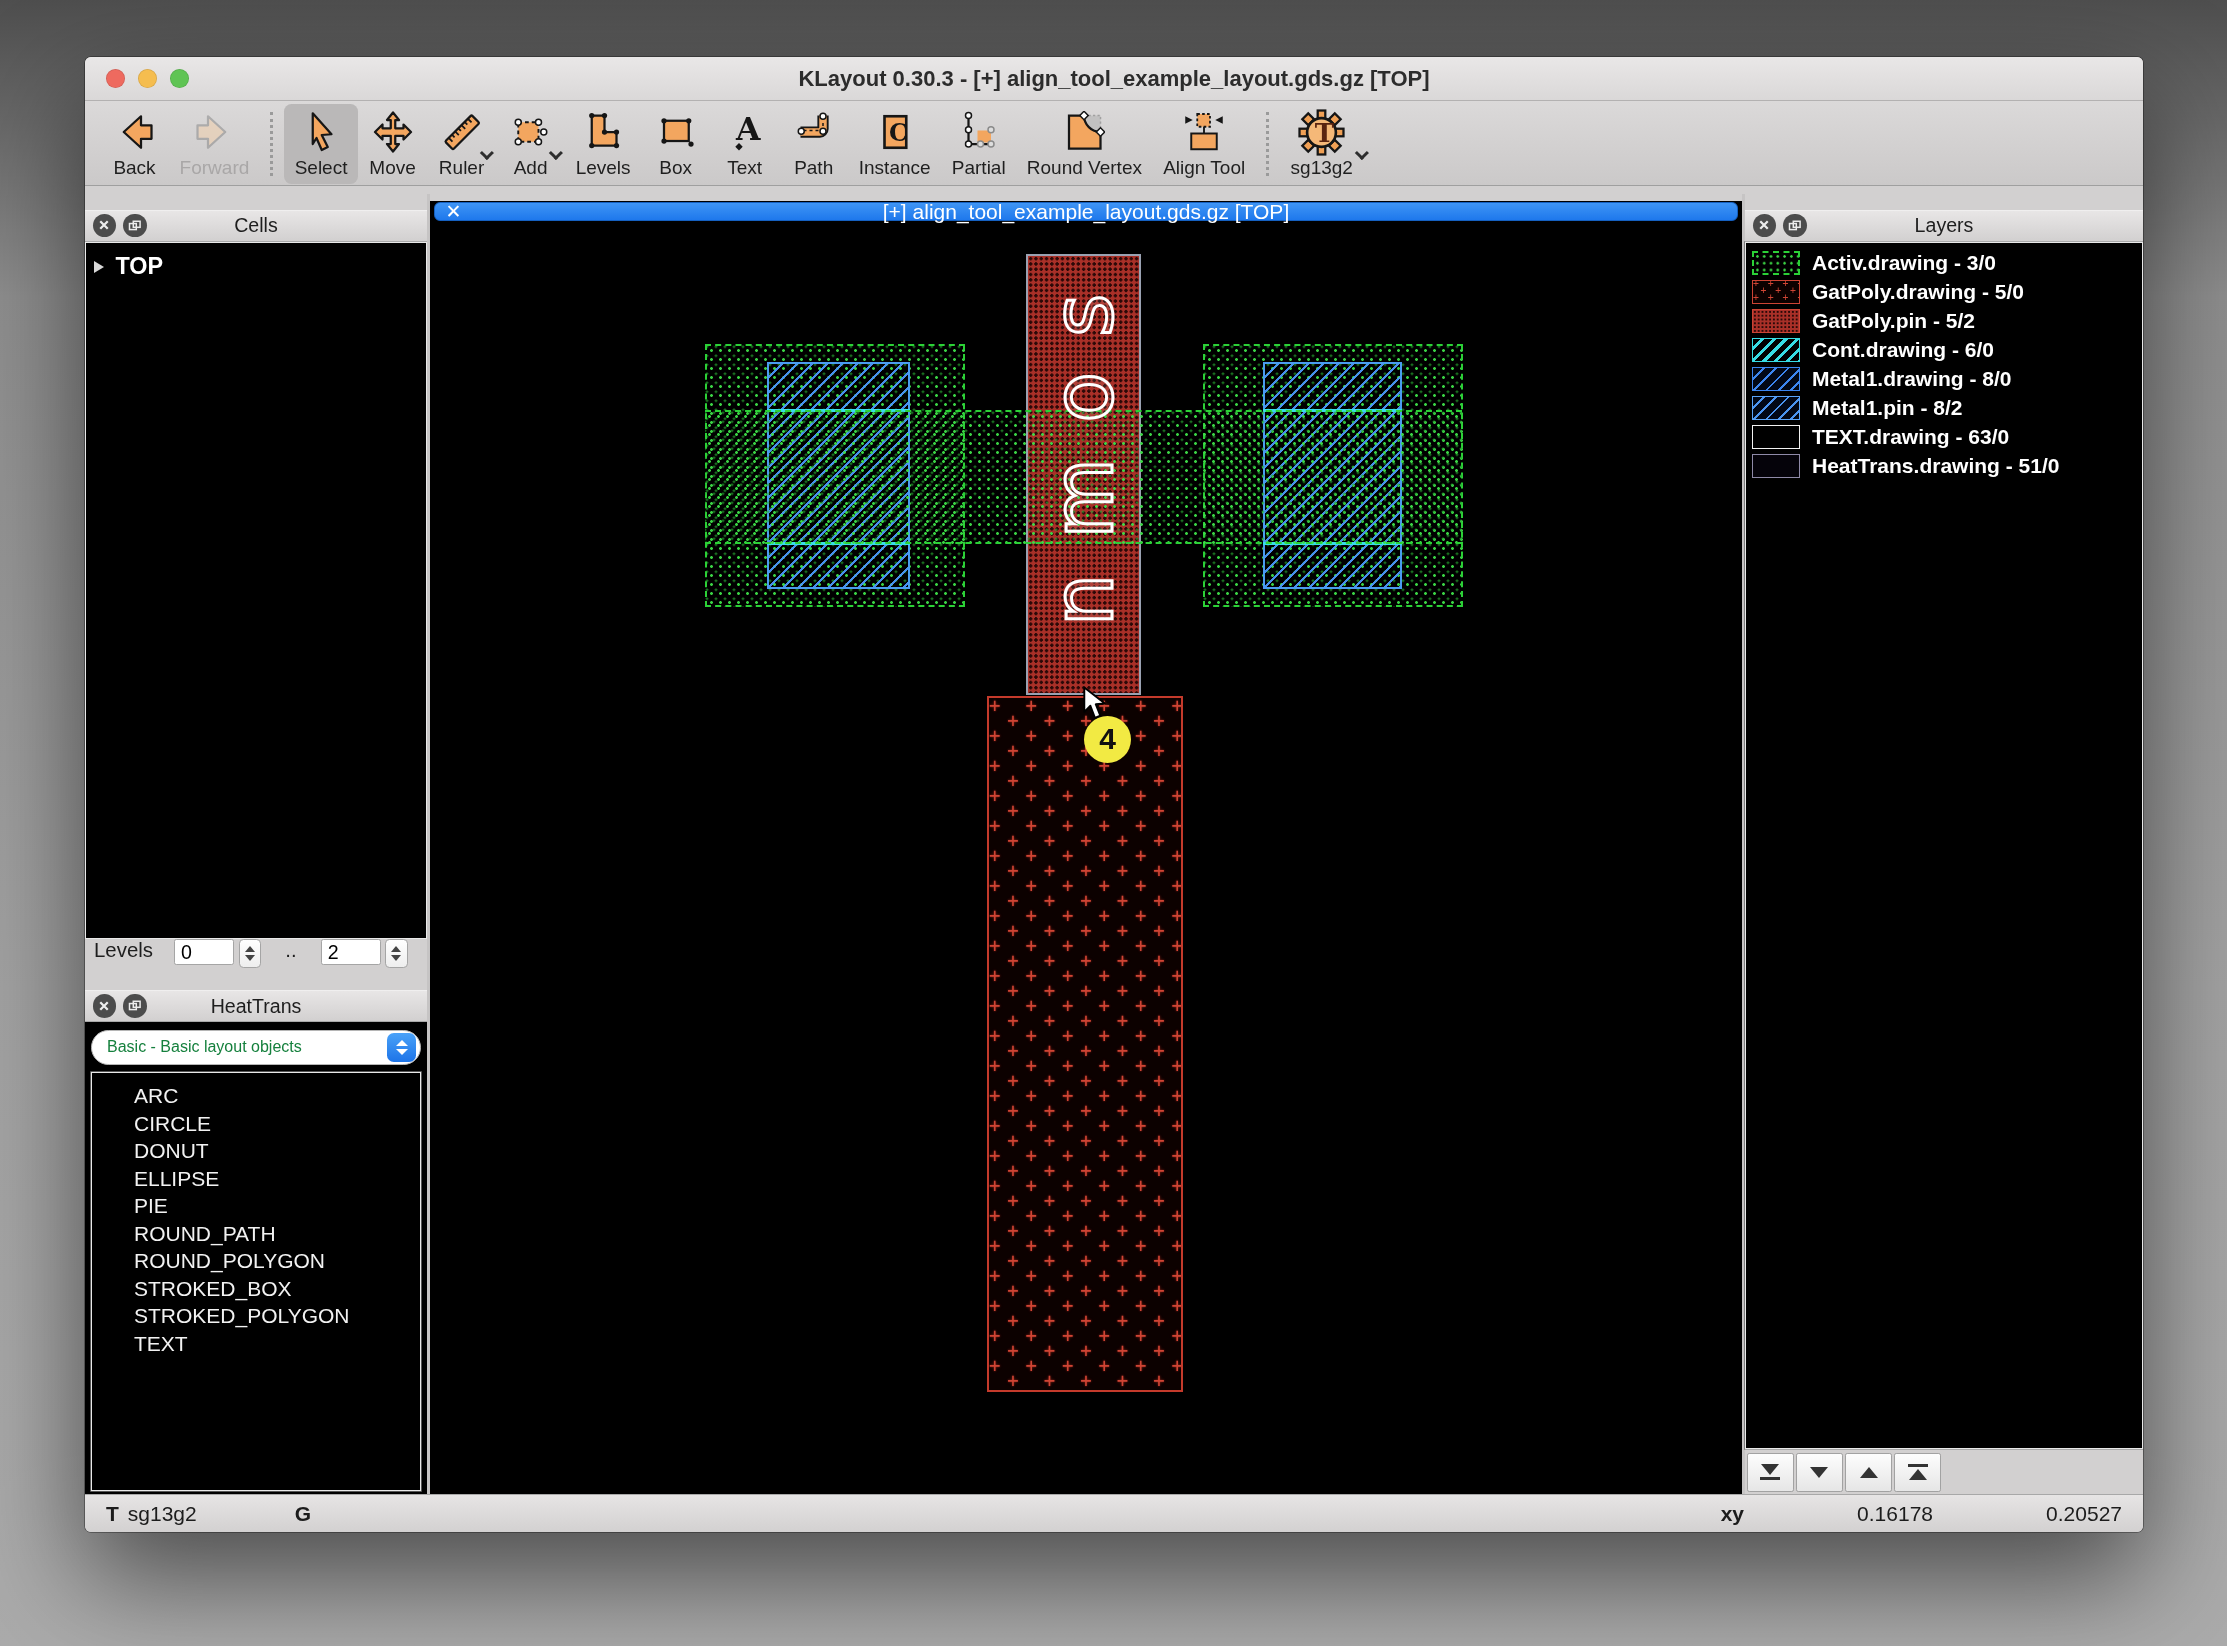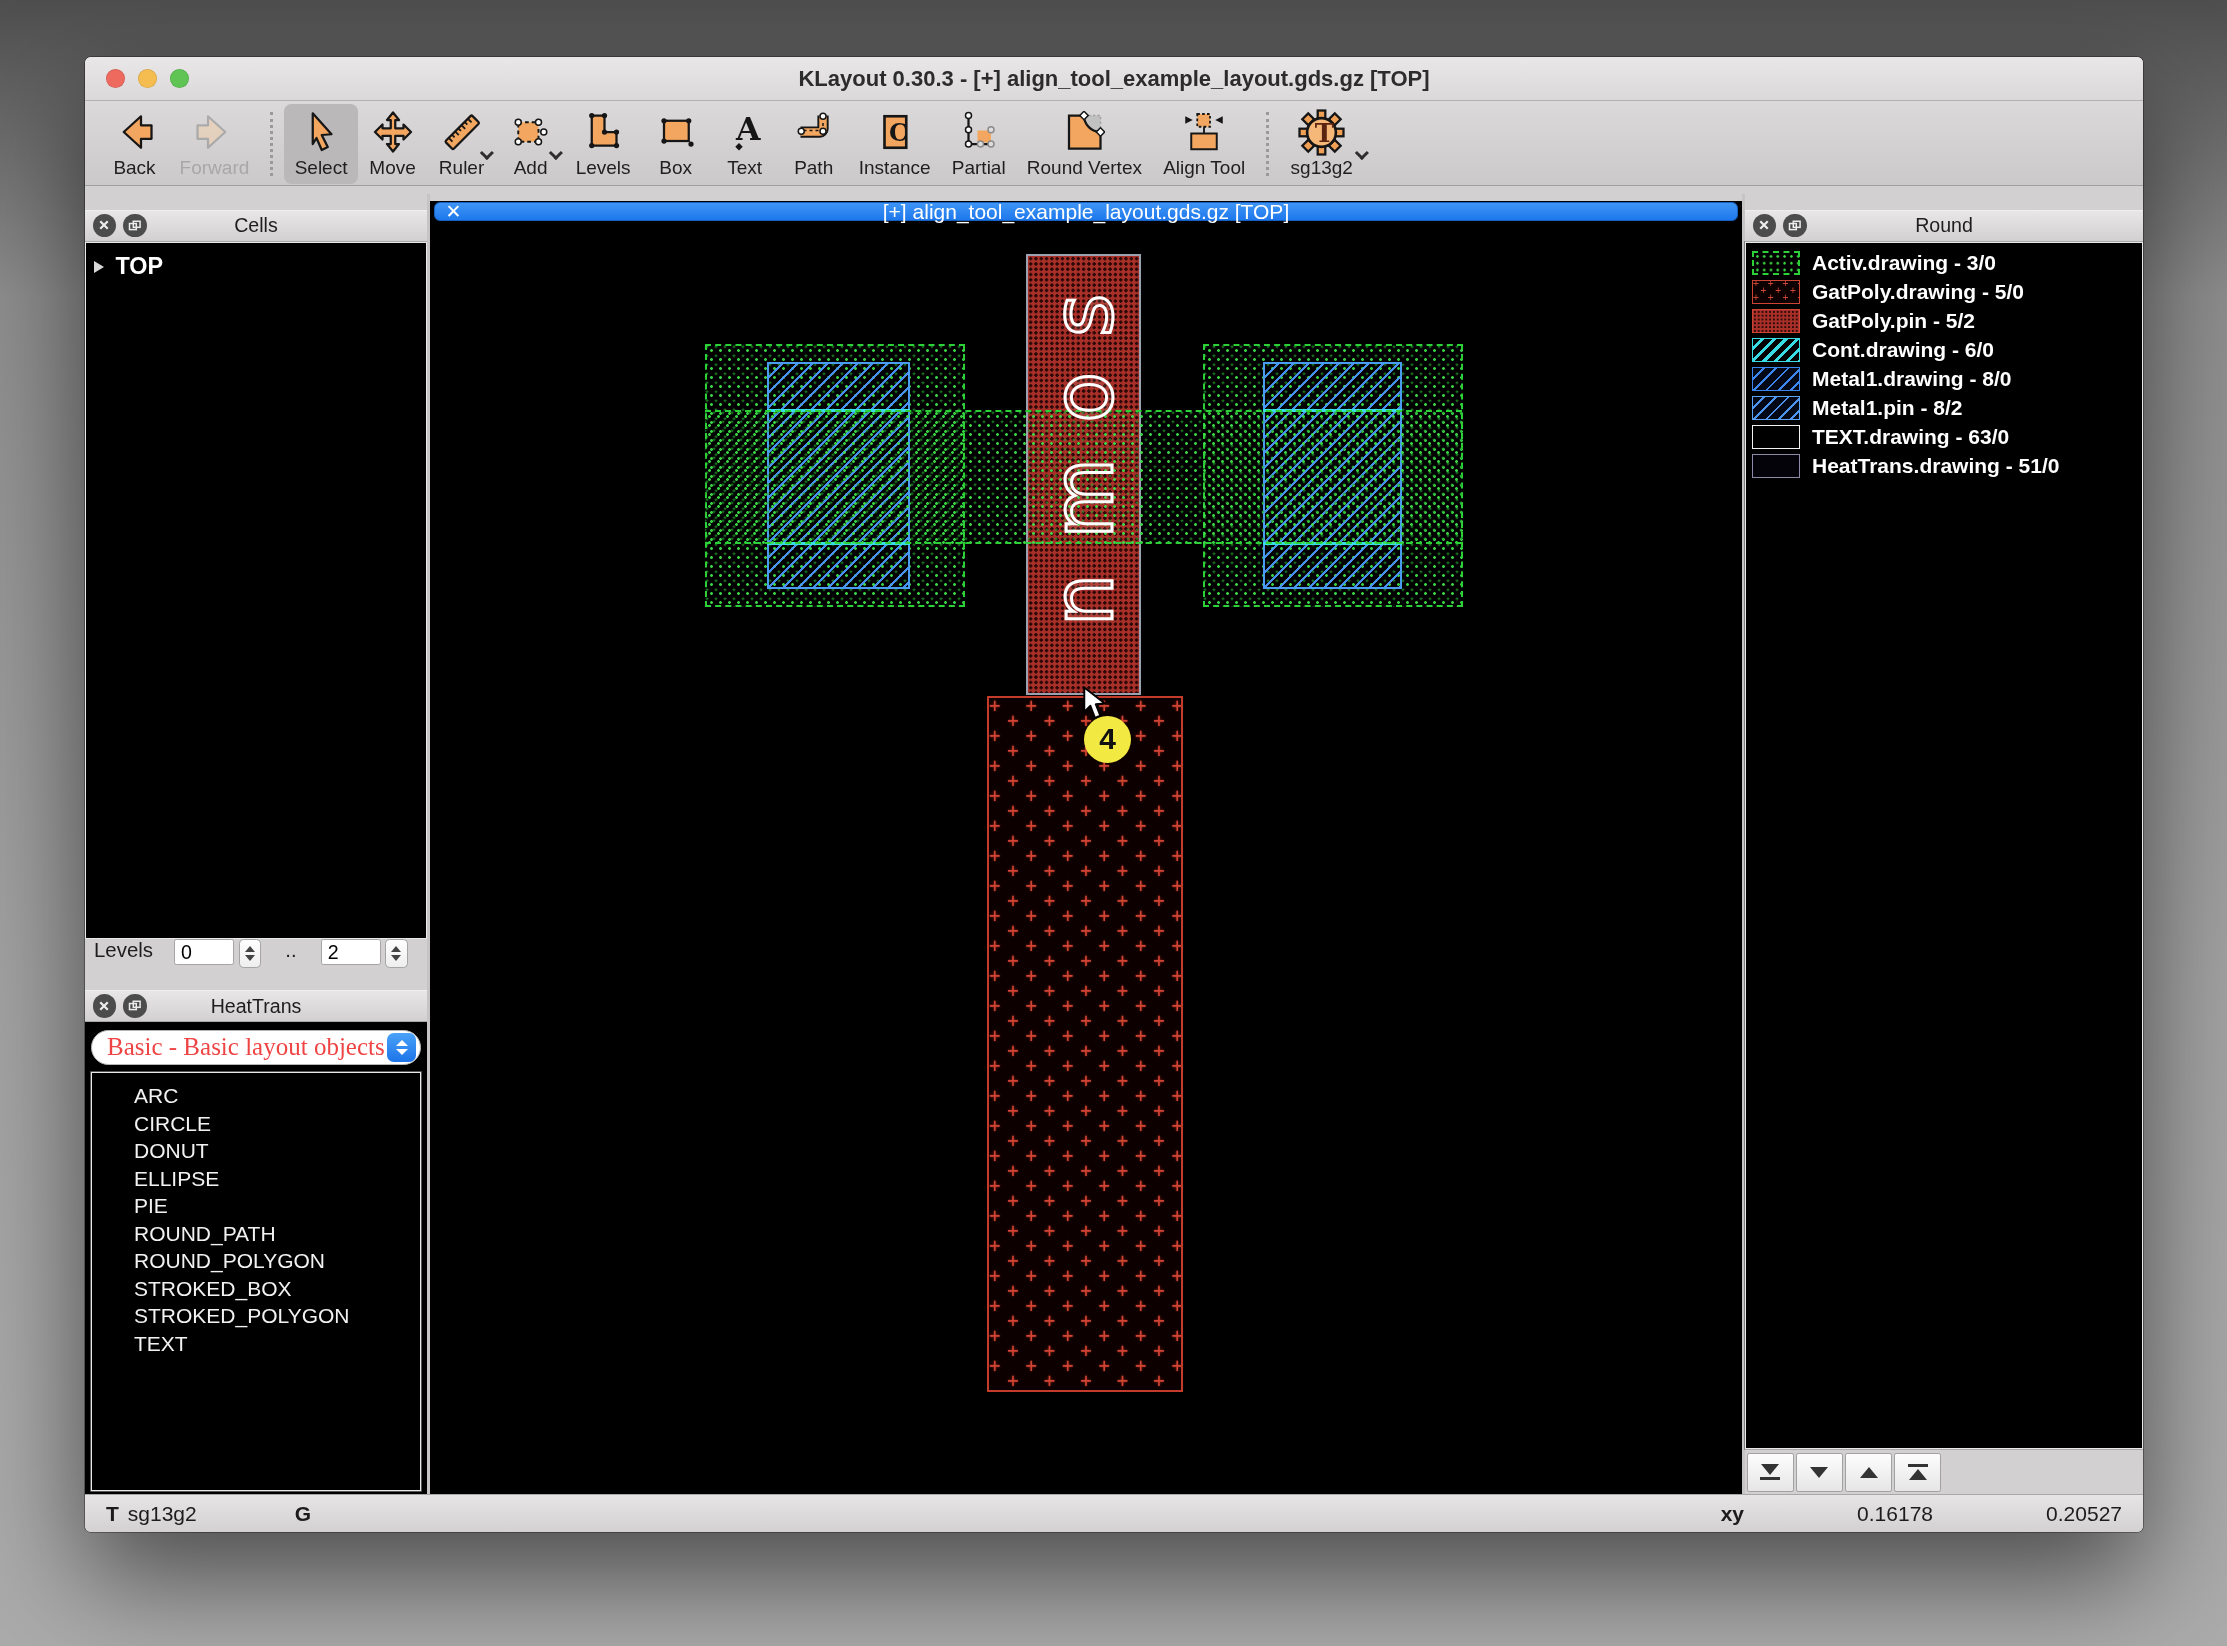--- a/index.html
+++ b/index.html
@@ -73,21 +73,21 @@
   .spinval{ width:60px; height:26px; border:0.8px solid #a5a5a5; background:#fff; font-size:19.6px; padding:0 6px; border-radius:2.3px; font-family:inherit;}
   .spinner{ width:22.6px; height:29px; border:0.8px solid #a5a5a5; background:linear-gradient(#fff,#eee); border-radius:4.5px;
     display:flex; flex-direction:column; align-items:center; justify-content:center; gap:3.8px; }
   .up-t{ width:0;height:0;border-left:5.3px solid transparent;border-right:5.3px solid transparent;border-bottom:6px solid #444;}
   .dn-t{ width:0;height:0;border-left:5.3px solid transparent;border-right:5.3px solid transparent;border-top:6px solid #444;}
   .dots{ font-size:20.4px; color:#1e1e1e; margin:0 19.6px 0 19.6px; }
   
   .libwrap{ flex:0 0 472px; display:flex; flex-direction:column; background:#000; padding:7.5px 6px 3px 6px; min-height:0;}
   .select-pill{ height:35px; flex:0 0 35px; background:#fff; border:0.8px solid #b5b5b5; border-radius:17.4px;
     display:flex; align-items:center; padding:0 3.8px 0 15px; justify-content:space-between; }
-  .select-pill .sel-text{ font-size:25px; color:#ef4444;font-family:Liberation Serif, serif; }
+  .select-pill .sel-text{ font-size:16px; color:#15803d; }
   .select-btn{ width:29px; height:29px; border-radius:6.8px; background:linear-gradient(#4aa2f8,#1d74e8);
     display:flex; flex-direction:column; align-items:center; justify-content:center; gap:3px; }
   .sb-up{ width:0;height:0;border-left:6px solid transparent;border-right:6px solid transparent;border-bottom:6.8px solid #fff;}
   .sb-dn{ width:0;height:0;border-left:6px solid transparent;border-right:6px solid transparent;border-top:6.8px solid #fff;}
   .liblist{ flex:1; margin-top:7.5px; padding:9px 0 0 42px; overflow:hidden; }
   .lib-item{ color:#f2f2f2; font-size:21px; line-height:27.5px; }
   
   .tabrow{ height:30px; flex:0 0 30px; background:#000; border-top:7.5px solid #d2d0d0; display:flex; }
   .tab{ flex:1; margin:1.5px 3.8px 2.3px 3.8px; border-radius:6px;
     background:linear-gradient(#3f95f5,#1e78ec); border:0.8px solid #1560c0;
@@ -529,21 +529,21 @@
           <svg width="12" height="12" viewBox="0 0 16 16">
               <path d="M3 3 L13 13 M13 3 L3 13" stroke="#ececec" stroke-width="3"></path>
             </svg>
         </span>
         <span class="cbtn">
           <svg width="13.6" height="13.6" viewBox="0 0 18 18" fill="none" stroke="#ececec" stroke-width="2">
               <rect x="2" y="6" width="9" height="8"></rect>
               <rect x="7" y="3" width="9" height="8"></rect>
             </svg>
         </span>
-        <span class="ptitle">Round</span>
+        <span class="ptitle">Layers</span>
       </div>
       <div class="layerlist blackbox">
         <div class="layer-row">
           <span class="swatch sw-activ"></span>
           <span class="layer-label">Activ.drawing - 3/0</span>
         </div>
         <div class="layer-row">
           <span class="swatch sw-gatdraw sw-plus fill-plus">+ + + + + + + + + 
  + + + + + + + + + 
 + + + + + + + + + 

